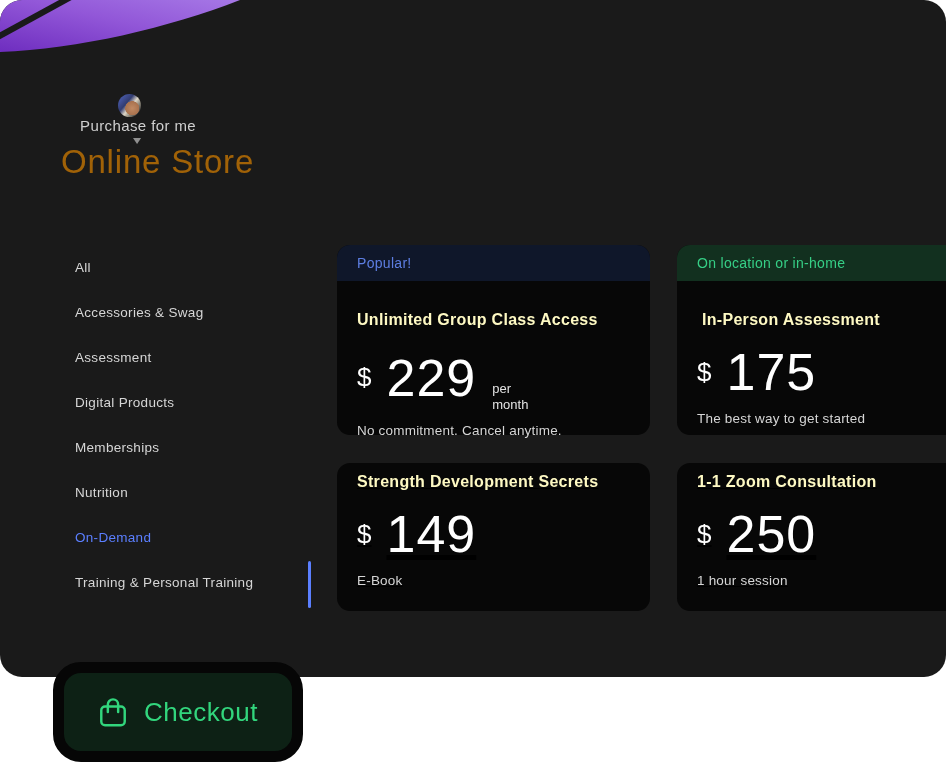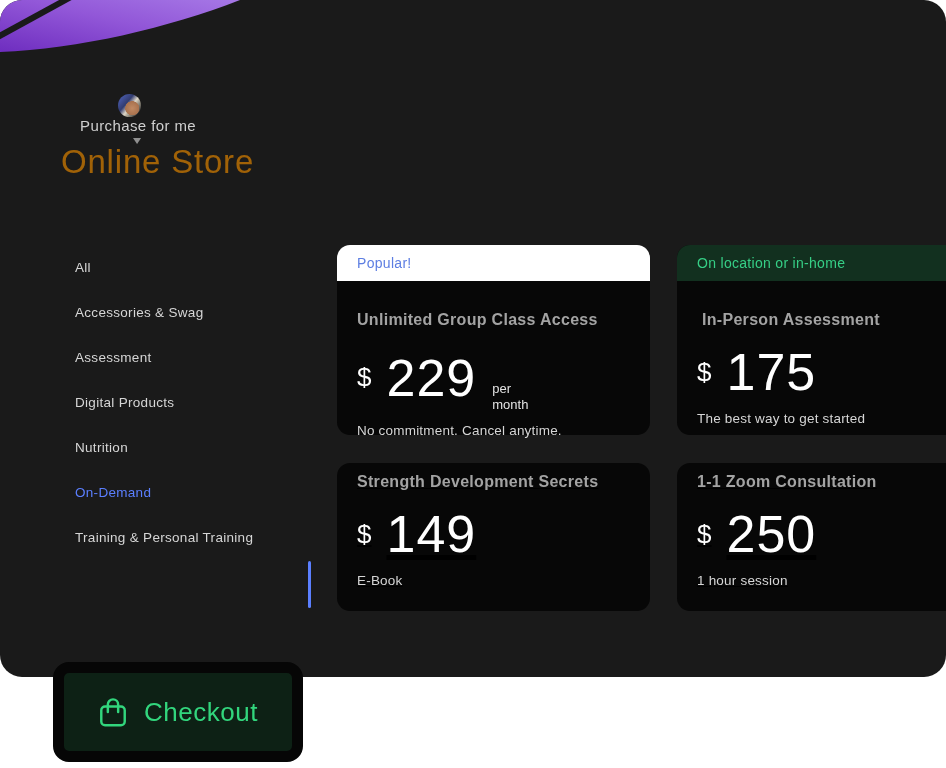--- a/index.html
+++ b/index.html
@@ -73,41 +73,41 @@
   .card-1 { left: 337px; top: 245px; height: 190px; }
   .card-2 { left: 677px; top: 245px; height: 190px; }
   .card-3 { left: 337px; top: 463px; height: 148px; }
   .card-4 { left: 677px; top: 463px; height: 148px; }
 
   .band {
     height: 36px; display: flex; align-items: center;
     padding: 0 20px; font-size: 14px; letter-spacing: 0.3px;
     border-radius: 13px 13px 0 0;
   }
-  .band-blue  { background: #ffffff; color: #5d7ee2; }
+  .band-blue  { background: #0f172a; color: #5d7ee2; }
   .band-green { background: #12301f; color: #36cf86; }
 
   .card-body { padding: 30px 20px 0 20px; }
   .card-3 .card-body, .card-4 .card-body { padding-top: 10px; text-decoration: underline; }
   .card-title {
-    color: #a3a3a3; font-size: 16px; font-weight: 600; letter-spacing: 0.3px;
+    color: #fef9c3; font-size: 16px; font-weight: 600; letter-spacing: 0.3px;
     white-space: nowrap;
   }
   .price-row { display: flex; align-items: center; margin-top: 13px; }
   .currency { color: #ffffff; font-size: 26px; font-weight: 500; }
   .price { color: #ffffff; font-size: 52px; font-weight: 500; letter-spacing: 1px; margin-left: 15px; }
   .period { margin-left: 16px; color: #e3e3e3; font-size: 13px; line-height: 1.25; margin-top: 39px; }
   .card-sub { margin-top: 9px; color: #d6d6d6; font-size: 13.5px; letter-spacing: 0.2px; white-space: nowrap; }
 
   
   .checkout-btn {
     position: absolute; left: 53px; top: 662px;
     width: 250px; height: 100px; box-sizing: border-box;
     background: #0d2115;
-    border: 11px solid #060606; border-radius: 16px;
+    border: 11px solid #060606; border-radius: 28px;
     display: flex; align-items: center; justify-content: center; gap: 16px;
     cursor: pointer; padding: 0;
   }
   .checkout-btn span {
     color: #32d67d; font-size: 26px; font-weight: 500; letter-spacing: 0.5px;
     font-family: "Liberation Sans", sans-serif;
   }
   .bag-icon { display: block; }
 </style>
 </head>
@@ -134,20 +134,21 @@
       <span class="caret">▾</span>
     </div>
 
     <h1 class="page-title">Online Store</h1>
 
     <ul class="sidebar">
       <li>All</li>
       <li>Accessories &amp; Swag</li>
       <li>Assessment</li>
       <li>Digital Products</li>
+      <li>Memberships</li>
       <li>Nutrition</li>
       <li class="active">On-Demand</li>
       <li>Training &amp; Personal Training</li>
     </ul>
     <div class="indicator"></div>
 
     <div class="card card-1">
       <div class="band band-blue">Popular!</div>
       <div class="card-body">
         <div class="card-title">Unlimited Group Class Access</div>

